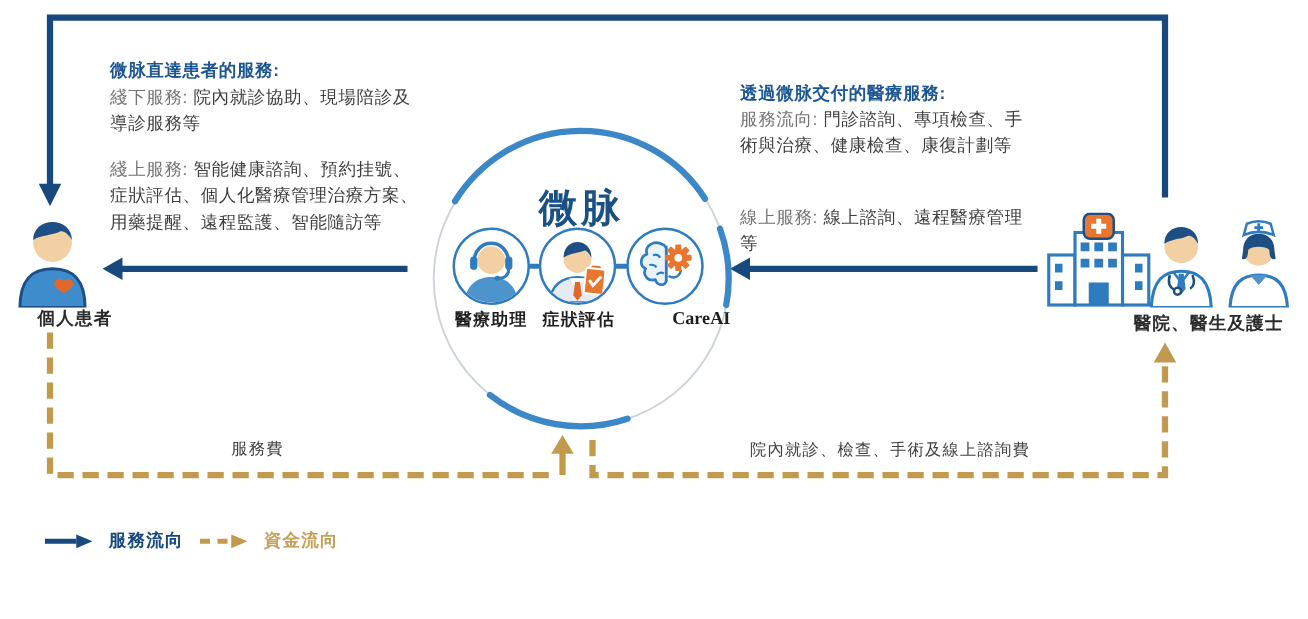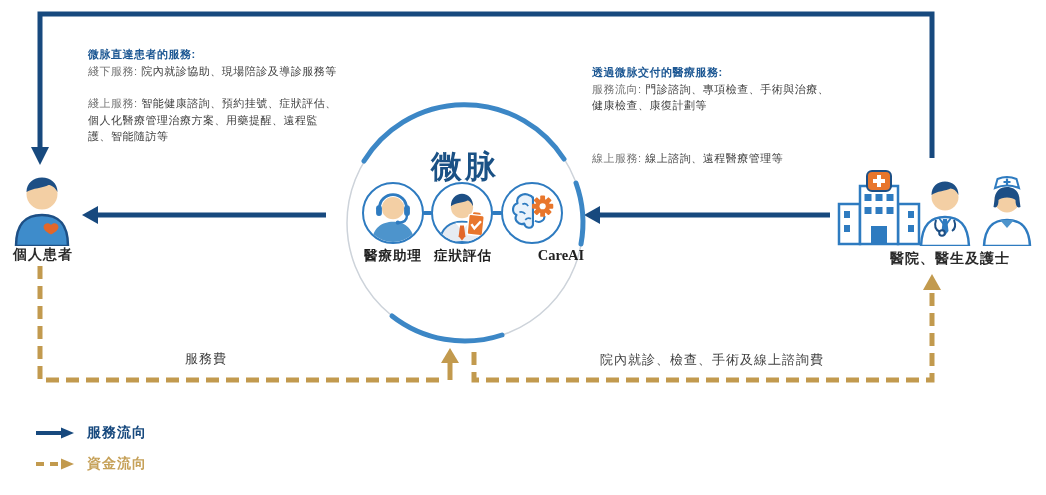--- a/index.html
+++ b/index.html
@@ -4,44 +4,44 @@
 <style>
   html,body{margin:0;padding:0;background:#ffffff;}
   .canvas{
     position:relative;width:1046px;height:495px;background:#ffffff;overflow:hidden;
     font-family:"Liberation Sans","DejaVu Sans",sans-serif;color:#3f3f3f;
   }
   svg.overlay{position:absolute;left:0;top:0;z-index:1;}
   .abs{position:absolute;z-index:2;}
 
   
-  .panel{font-size:11px;line-height:1.5;letter-spacing:0.5px;color:#3f3f3f;}
+  .panel{font-size:14px;line-height:1.5;letter-spacing:0.5px;color:#3f3f3f;}
   .panel p{margin:0;}
   .panel .gap{margin-top:16px;}
   .panel-title{font-weight:bold;color:#1c5793;}
   .svc-label{font-weight:normal;color:#737373;}
 
   
   .center-title{font-size:31px;font-weight:bold;color:#1a5185;letter-spacing:3px;transform:translateX(-50%);}
   .mini-circle{
     position:absolute;width:62px;height:62px;border:2.5px solid #2e7bc0;border-radius:50%;
     background:#ffffff;overflow:hidden;box-sizing:border-box;z-index:3;
   }
   .mini-circle svg{position:absolute;left:0;top:0;width:100%;height:100%;}
   .role-label{position:absolute;top:247px;transform:translateX(-50%);font-size:13.5px;font-weight:bold;color:#1f1f1f;letter-spacing:1px;white-space:nowrap;z-index:3;}
   .serif{font-family:"Liberation Serif","DejaVu Serif",serif;font-size:14.5px;letter-spacing:0;}
 
   
-  .actor-label{font-size:14px;font-weight:bold;color:#2b2b2b;text-align:center;letter-spacing:1px;white-space:nowrap;}
+  .actor-label{font-size:14px;font-weight:bold;color:#2b2b2b;text-align:center;letter-spacing:1px;white-space:nowrap;padding-left:17px;}
 
   
   .fee-label{font-size:13px;color:#3f3f3f;text-align:center;letter-spacing:1px;white-space:nowrap;}
 
   
-  .legend{display:flex;flex-direction:column;gap:13px;}
+  .legend{display:flex;flex-direction:row;gap:13px;}
   .legend-row{display:flex;align-items:center;gap:13px;}
   .legend-label-service{font-size:14px;font-weight:bold;color:#17497e;letter-spacing:1px;}
   .legend-label-fund{font-size:14px;font-weight:bold;color:#c6a159;letter-spacing:1px;}
 </style>
 </head>
 <body>
 
 <div class="canvas">
 
   <svg class="overlay" width="1046" height="495" viewBox="0 0 1046 495">

